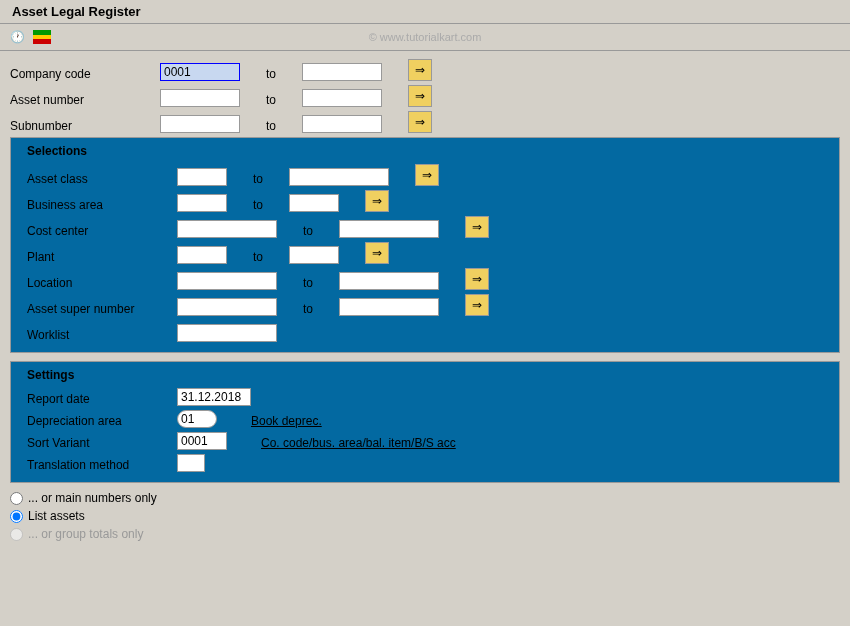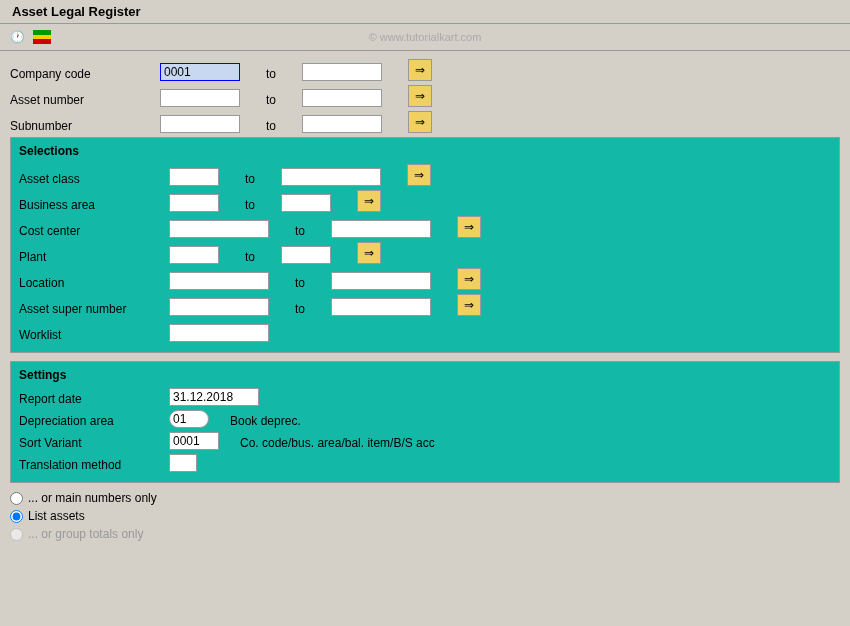--- a/index.html
+++ b/index.html
@@ -90,23 +90,23 @@
       border: 1px solid #999;
       display: flex;
       align-items: center;
       justify-content: center;
       cursor: pointer;
       margin-left: 6px;
       font-size: 12px;
     }
     .section-box {
       border: 1px solid #999;
-      background: #14b8a6;
+      background: #0369a1;
       margin-bottom: 8px;
-      padding: 6px 8px;
+      padding: 6px 16px;
     }
     .section-title {
       font-weight: bold;
       margin-bottom: 6px;
       color: #000;
     }
     .small-input {
       width: 50px;
     }
     .medium-input {
@@ -118,22 +118,23 @@
       margin-bottom: 4px;
     }
     .radio-row input[type=radio] {
       margin-right: 5px;
     }
     .disabled-text {
       color: #999;
       text-align: right;
     }
     .description-text {
-      margin-left: 1px;
-      color: #000;
+      margin-left: 14px;
+      color: #000;
+      text-decoration: underline;
     }
     .worklist-row {
       margin-top: 8px;
     }
   </style>
 </head>
 <body>
 
 <div class="window">
   <div class="title-bar">
@@ -226,21 +227,21 @@
         <span class="field-label">Worklist</span>
         <input type="text" class="field-input medium-input" value="" style="">
       </div>
     </div>
 
     <div class="section-box">
       <div class="section-title">Settings</div>
 
       <div class="field-row">
         <span class="field-label">Report date</span>
-        <input type="text" class="field-input" style="width: 90px;" value="31.12.2018">
+        <input type="text" class="field-input" style="width: 74px;" value="31.12.2018">
       </div>
       <div class="field-row">
         <span class="field-label">Depreciation area</span>
         <input type="text" class="field-input" style="width: 40px; border-radius: 9px;" value="01">
         <span class="description-text">Book deprec.</span>
       </div>
       <div class="field-row">
         <span class="field-label">Sort Variant</span>
         <input type="text" class="field-input" style="width: 50px;" value="0001">
         <span class="description-text">Co. code/bus. area/bal. item/B/S acc</span>

